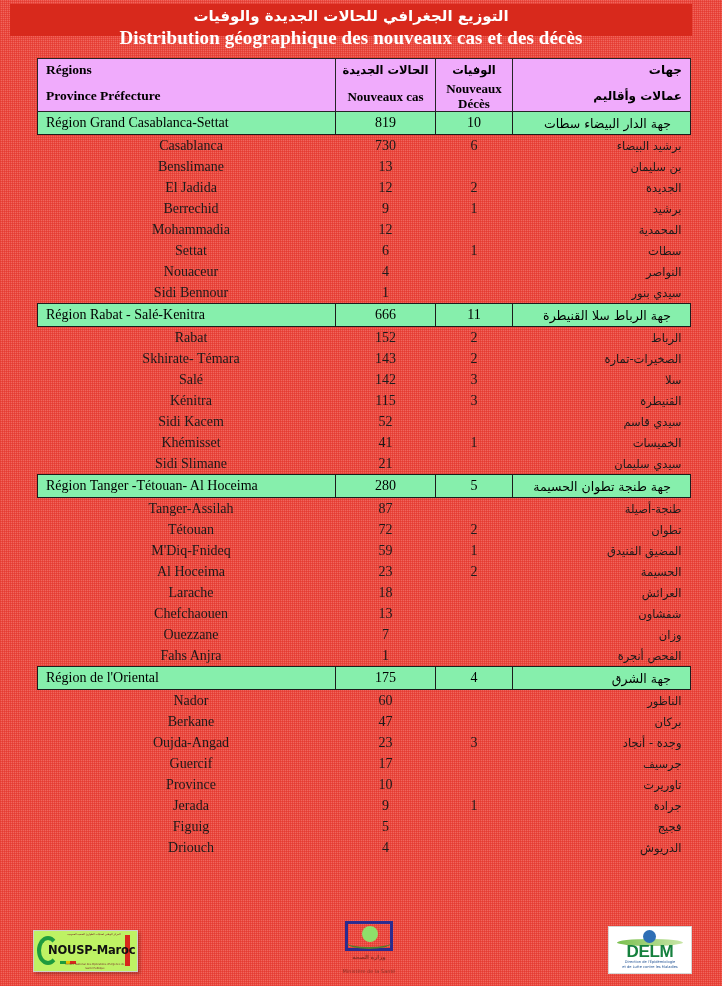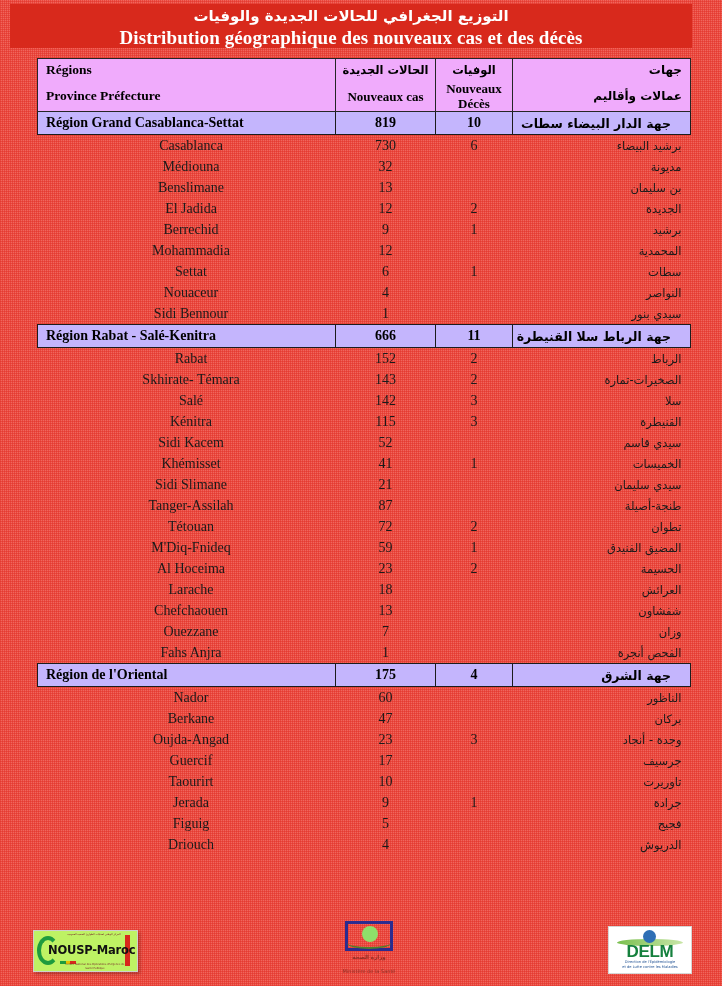--- a/index.html
+++ b/index.html
@@ -18,21 +18,21 @@
       repeating-linear-gradient(90deg, rgba(226,49,39,0.55) 0px, rgba(226,49,39,0.55) 1px, rgba(255,255,255,0) 1px, rgba(255,255,255,0) 2px);
     position: relative;
   }
 
   
   #banner {
     position: absolute;
     left: 10px;
     top: 4px;
     width: 682px;
-    height: 44px;
+    height: 32px;
     background: #d8291c;
     color: #ffffff;
     text-align: center;
     padding-top: 3px;
     box-sizing: border-box;
   }
   #banner .ar-title {
     font-family: "DejaVu Sans", "Liberation Sans", sans-serif;
     font-size: 15px;
     font-weight: bold;
@@ -103,24 +103,24 @@
     font-family: "DejaVu Sans", "Liberation Sans", sans-serif;
     font-size: 12px;
     font-weight: bold;
     line-height: 17px;
   }
   tr.thead-top td { height: 22px; border-bottom: none; }
   tr.thead-bot td { height: 24px; border-top: none; }
 
   
   tr.region td {
-    background: #c4b5fd;
+    background: #86efac;
     border: 1.5px solid #1c1c1c;
     height: 22px;
-    font-weight: bold;
+    font-weight: normal;
   }
   tr.region td.fr {
     text-align: left;
     padding-left: 8px;
     font-size: 14px;
     font-family: "Liberation Serif", "DejaVu Serif", serif;
   }
   tr.region td.num {
     text-align: center;
     font-size: 14px;
@@ -366,26 +366,20 @@
           <td class="num">10</td>
           <td class="ar">جهة الدار البيضاء سطات</td>
         </tr>
         <tr class="prov">
           <td class="fr">Casablanca</td>
           <td class="num">730</td>
           <td class="num">6</td>
           <td class="ar">برشيد البيضاء</td>
         </tr>
         <tr class="prov">
-          <td class="fr">Médiouna</td>
-          <td class="num">32</td>
-          <td class="num"></td>
-          <td class="ar">مديونة</td>
-        </tr>
-        <tr class="prov">
           <td class="fr">Benslimane</td>
           <td class="num">13</td>
           <td class="num"></td>
           <td class="ar">بن سليمان</td>
         </tr>
         <tr class="prov">
           <td class="fr">El Jadida</td>
           <td class="num">12</td>
           <td class="num">2</td>
           <td class="ar">الجديدة</td>
@@ -461,20 +455,26 @@
           <td class="num">41</td>
           <td class="num">1</td>
           <td class="ar">الخميسات</td>
         </tr>
         <tr class="prov">
           <td class="fr">Sidi Slimane</td>
           <td class="num">21</td>
           <td class="num"></td>
           <td class="ar">سيدي سليمان</td>
         </tr>
+        <tr class="region">
+          <td class="fr">Région Tanger -Tétouan- Al Hoceima</td>
+          <td class="num">280</td>
+          <td class="num">5</td>
+          <td class="ar">جهة طنجة تطوان الحسيمة</td>
+        </tr>
         <tr class="prov">
           <td class="fr">Tanger-Assilah</td>
           <td class="num">87</td>
           <td class="num"></td>
           <td class="ar">طنجة-أصيلة</td>
         </tr>
         <tr class="prov">
           <td class="fr">Tétouan</td>
           <td class="num">72</td>
           <td class="num">2</td>
@@ -540,21 +540,21 @@
           <td class="num">3</td>
           <td class="ar">وجدة - أنجاد</td>
         </tr>
         <tr class="prov">
           <td class="fr">Guercif</td>
           <td class="num">17</td>
           <td class="num"></td>
           <td class="ar">جرسيف</td>
         </tr>
         <tr class="prov">
-          <td class="fr">Taourirt</td>
+          <td class="fr">Province</td>
           <td class="num">10</td>
           <td class="num"></td>
           <td class="ar">تاوريرت</td>
         </tr>
         <tr class="prov">
           <td class="fr">Jerada</td>
           <td class="num">9</td>
           <td class="num">1</td>
           <td class="ar">جرادة</td>
         </tr>

